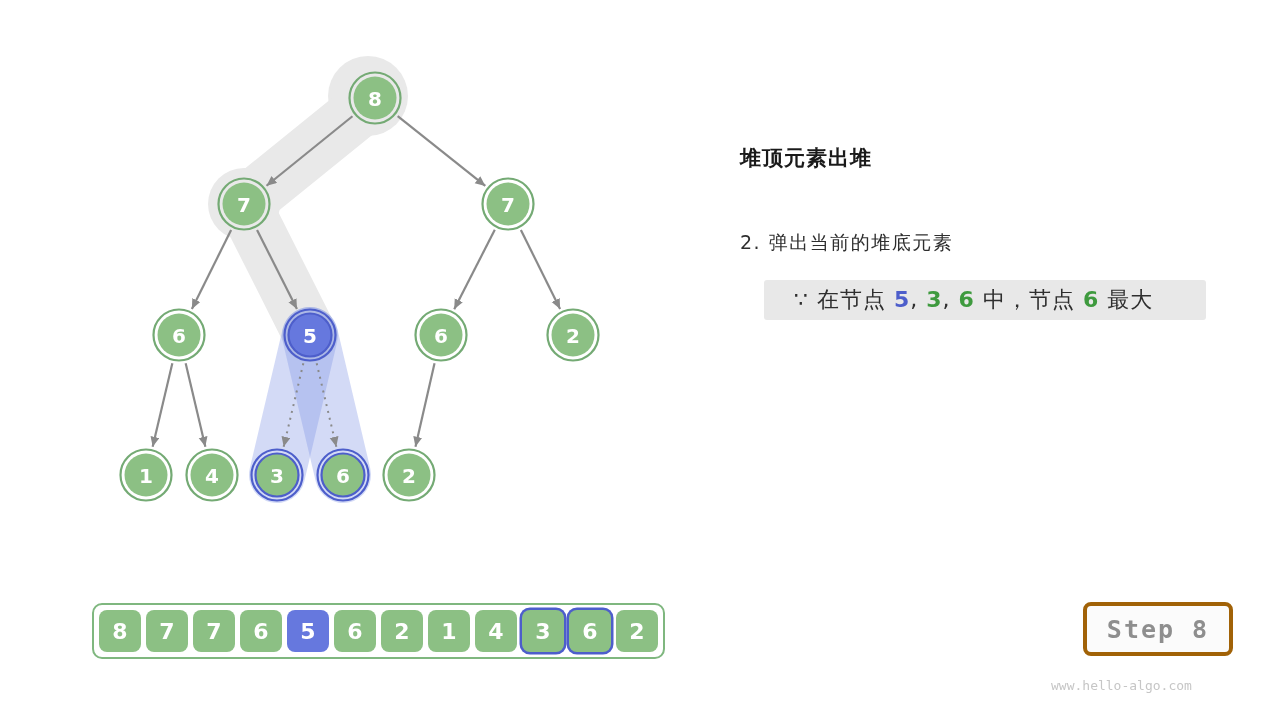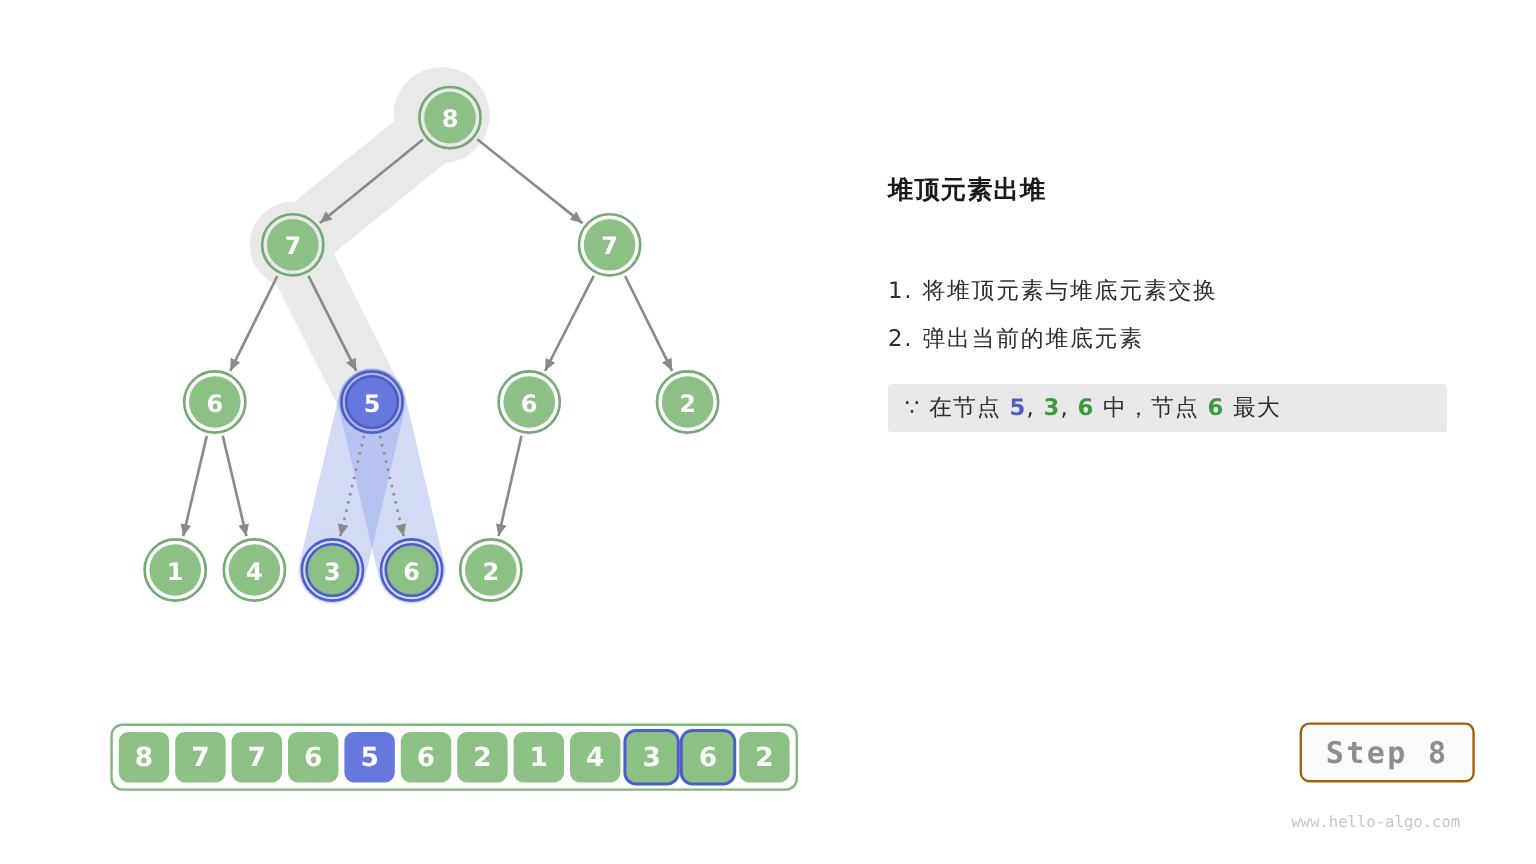--- a/index.html
+++ b/index.html
@@ -7,44 +7,44 @@
     width:1280px;height:720px;background:#ffffff;position:relative;overflow:hidden;
     font-family:"DejaVu Sans","Liberation Sans",sans-serif;
   }
   #tree-svg{position:absolute;left:0;top:0;}
   .panel{position:absolute;left:740px;top:144px;width:466px;}
   .panel-title{font-size:21px;font-weight:bold;color:#1a1a1a;letter-spacing:1px;}
   .step-line{font-size:19px;color:#2e2e2e;letter-spacing:1.5px;line-height:24px;margin-top:16px;}
   .panel-title + .step-line{margin-top:58px;}
   .note-box{
     margin-top:26px;background:var(--note-bg,#E8E8E8);border-radius:3px;
-    padding:8px 14px;font-size:19px;letter-spacing:1px;line-height:24px;color:#2e2e2e;
+    padding:8px 30px;font-size:22px;letter-spacing:1px;line-height:24px;color:#2e2e2e;margin-left:24px;
   }
   .c-text{color:#2e2e2e;}
   .c-blue{color:var(--blue-ring,#4D5ECB);font-weight:bold;}
   .c-green{color:var(--accent-green,#3E9A3E);font-weight:bold;}
   .array-box{
     position:absolute;left:92px;top:603px;display:inline-flex;gap:5px;padding:5px;
     border:2px solid var(--green-border,#7FB77F);border-radius:10px;background:#fff;
   }
   .cell{
     width:42px;height:42px;border-radius:8px;background:var(--green-fill,#8CC084);
     color:#fff;font-weight:bold;font-size:22px;display:flex;align-items:center;justify-content:center;
   }
   .cell.blue{background:var(--blue-fill,#6678DE);}
   .cell.ring{box-shadow:0 0 0 2.5px var(--blue-ring,#4D5ECB);}
   .step-badge{
     position:absolute;left:1083px;top:602px;width:142px;height:46px;
-    border:2px solid #a16207;border-radius:8px;background:#FBFBFB;
+    border:4px solid #a16207;border-radius:8px;background:#FBFBFB;
     display:flex;align-items:center;justify-content:center;
     font-family:"DejaVu Sans Mono","Liberation Mono",monospace;
     font-size:25px;font-weight:bold;color:var(--step-text,#8E8E8E);letter-spacing:2px;
   }
   .watermark{
-    position:absolute;left:1076px;top:678px;
+    position:absolute;left:1051px;top:678px;
     font-family:"DejaVu Sans Mono","Liberation Mono",monospace;
     font-size:13px;color:#C6C6C6;
   }
 </style>
 </head>
 <body>
 
 <svg id="tree-svg" width="700" height="560">
     <defs>
       <marker id="arw" markerWidth="12" markerHeight="10" refX="10" refY="4.5" orient="auto" markerUnits="userSpaceOnUse">
@@ -125,21 +125,20 @@
     </g>
     <g>
       <circle cx="409" cy="475" r="25.5" fill="none" stroke="#74AA74" stroke-width="2.2"></circle>
       <circle cx="409" cy="475" r="21.5" fill="#8CC084"></circle>
       <text x="409" y="476" text-anchor="middle" dominant-baseline="central" fill="#fff" font-size="20" font-weight="bold" font-family="&quot;DejaVu Sans&quot;,sans-serif">2</text>
     </g>
   </svg>
 
 <div class="panel">
   <div class="panel-title">堆顶元素出堆</div>
-  <div class="step-line">1. 将堆顶元素与堆底元素交换</div>
   <div class="step-line">2. 弹出当前的堆底元素</div>
   <div class="note-box"><span id="note-text"><span class="c-text">∵ 在节点 </span><span class="c-blue">5</span><span class="c-text">, </span><span class="c-green">3</span><span class="c-text">, </span><span class="c-green">6</span><span class="c-text"> 中，节点 </span><span class="c-green">6</span><span class="c-text"> 最大</span></span></div>
 </div>
 
 <div class="array-box" id="array-box">
     <div class="cell">8</div>
     <div class="cell">7</div>
     <div class="cell">7</div>
     <div class="cell">6</div>
     <div class="cell blue">5</div>

